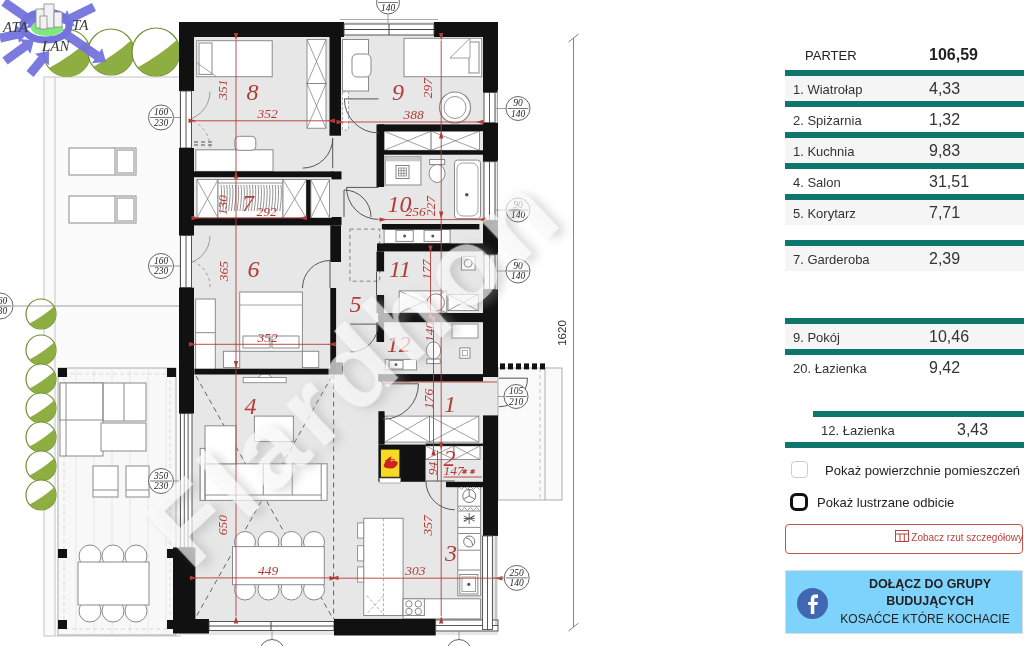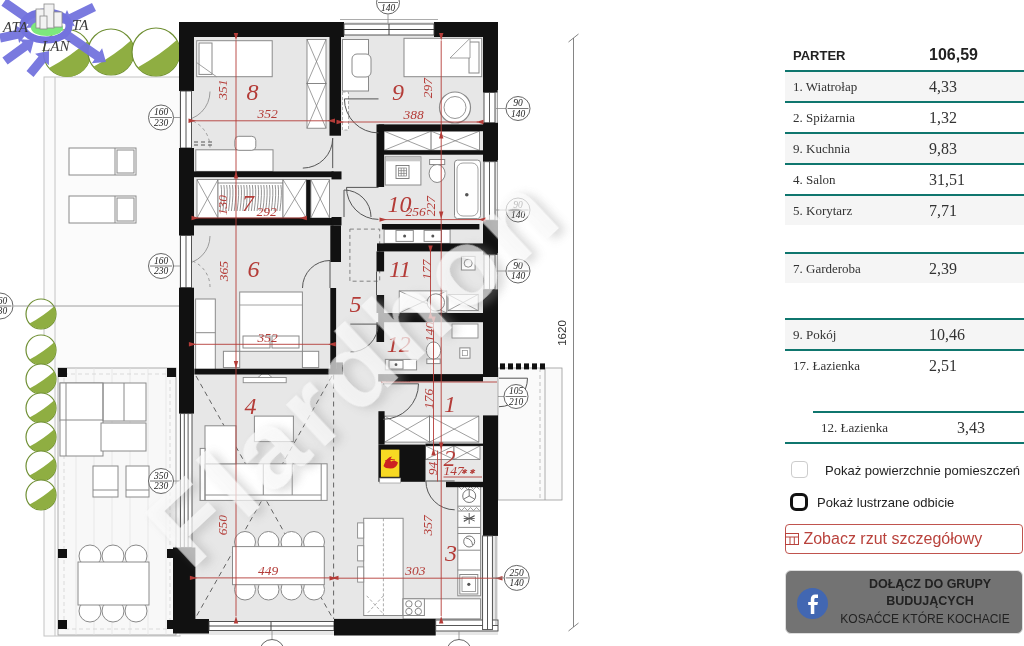--- a/index.html
+++ b/index.html
@@ -1,21 +1,21 @@
 <!DOCTYPE html>
 <html><head><meta charset="utf-8">
 <style>
 html,body{margin:0;padding:0;background:#fff;}
 #page{position:relative;width:1024px;height:646px;overflow:hidden;font-family:"Liberation Sans",sans-serif;background:#fff;}
 #plan{position:absolute;left:0;top:0;}
 .row{position:absolute;left:785px;width:239px;height:31px;box-sizing:border-box;}
 .row .nm{position:absolute;left:8px;top:50%;transform:translateY(-50%);font-size:13px;color:#333;}
 .row .vl{position:absolute;left:144px;top:50%;transform:translateY(-50%);font-size:16px;color:#333;}
 .shade{background:#f5f5f5;}
-.sep{border-top:2px solid #0f766e;font-family:Liberation Serif, serif;}
+.sep{border-top:6px solid #0f766e;}
 .cb{position:absolute;box-sizing:border-box;background:#fff;}
 .cblab{position:absolute;font-size:13px;color:#222;white-space:nowrap;}
 </style></head><body>
 <div id="page">
 <svg id="plan" width="782" height="646" viewBox="0 0 782 646">
 <defs>
 <filter id="wmk" x="-30%" y="-30%" width="160%" height="160%">
 <feDropShadow dx="4" dy="6" stdDeviation="5" flood-color="#9a9a9a" flood-opacity="0.55"></feDropShadow>
 </filter>
 </defs>
@@ -881,88 +881,88 @@
         <line x1="568.5" y1="631" x2="578.5" y2="623"></line>
       </g>
 <text x="566" y="333" font-family="Liberation Sans" font-size="11.5" fill="#333" text-anchor="middle" transform="rotate(-90 566 333)">1620</text>
 
 <g transform="translate(190,572) rotate(-43)" filter="url(#wmk)" opacity="0.8">
 <text x="0" y="0" font-family="Liberation Sans" font-weight="bold" font-size="108" letter-spacing="7" fill="#fafafa" fill-opacity="0.85">Flardhon</text>
 </g>
 </svg>
 
 <div class="row" style="top:39px;">
-      <span class="nm" style="font-weight:bold;color:#222;">PARTER</span>
+      <span class="nm" style="font-weight:normal;color:#222;margin-left:12px;">PARTER</span>
       <span class="vl" style="font-weight:bold;color:#222;">106,59</span>
     </div>
 
 <div class="row sep shade" style="top:70px;">
       <span class="nm">1. Wiatrołap</span>
       <span class="vl">4,33</span>
     </div>
 
 <div class="row sep" style="top:101px;">
       <span class="nm">2. Spiżarnia</span>
       <span class="vl">1,32</span>
     </div>
 
 <div class="row sep shade" style="top:132px;">
-      <span class="nm">9. Kuchnia</span>
+      <span class="nm">1. Kuchnia</span>
       <span class="vl">9,83</span>
     </div>
 
 <div class="row sep" style="top:163px;">
       <span class="nm">4. Salon</span>
       <span class="vl">31,51</span>
     </div>
 
 <div class="row sep shade" style="top:194px;">
       <span class="nm">5. Korytarz</span>
       <span class="vl">7,71</span>
     </div>
 
 
-<div class="row sep shade" style="top:252px;">
+<div class="row sep shade" style="top:240px;">
       <span class="nm">7. Garderoba</span>
       <span class="vl">2,39</span>
     </div>
 
 
 <div class="row sep shade" style="top:318px;">
       <span class="nm">9. Pokój</span>
       <span class="vl">10,46</span>
     </div>
 
 <div class="row sep" style="top:349px;">
-      <span class="nm">17. Łazienka</span>
-      <span class="vl">2,51</span>
+      <span class="nm">20. Łazienka</span>
+      <span class="vl">9,42</span>
     </div>
 
 
 <div class="row sep" style="top:411px;margin-left:28px;">
       <span class="nm">12. Łazienka</span>
       <span class="vl">3,43</span>
     </div>
 <div class="row sep" style="top:442px;height:1px;"></div>
 
 <div class="cb" style="left:791px;top:461px;width:17px;height:17px;border:1px solid #ccc;border-radius:4px;"></div>
 <div class="cblab" style="left:817px;top:462.5px;margin-left:8px;">Pokaż powierzchnie pomieszczeń</div>
 
 <div class="cb" style="left:790px;top:493px;width:18px;height:18px;border:3px solid #111;border-radius:6px;"></div>
 <div class="cblab" style="left:817px;top:495px;">Pokaż lustrzane odbicie</div>
 
 <div style="position:absolute;left:785px;top:524px;width:238px;height:30px;box-sizing:border-box;border:1px solid #c0544e;border-radius:4px;background:#fff;"></div>
-<div style="position:absolute;left:785px;top:530px;width:238px;text-align:left;font-size:16px;color:#b9423c;white-space:nowrap;"><svg width="14" height="12" viewBox="0 0 14 12" style="vertical-align:-1px;">
+<div style="position:absolute;left:785px;top:530px;width:238px;text-align:right;font-size:10px;color:#b9423c;white-space:nowrap;"><svg width="14" height="12" viewBox="0 0 14 12" style="vertical-align:-1px;">
         <rect x="0.5" y="0.5" width="13" height="11" fill="none" stroke="#b9423c"></rect>
         <line x1="0.5" y1="4" x2="13.5" y2="4" stroke="#b9423c"></line>
         <line x1="5" y1="4" x2="5" y2="11.5" stroke="#b9423c"></line>
         <line x1="9.3" y1="4" x2="9.3" y2="11.5" stroke="#b9423c"></line>
       </svg> Zobacz rzut szczegółowy</div>
 
-<div style="position:absolute;left:785px;top:570px;width:238px;height:64px;box-sizing:border-box;border:1px solid #ddd;border-radius:6px;background:#737373;">
+<div style="position:absolute;left:785px;top:570px;width:238px;height:64px;box-sizing:border-box;border:1px solid #ddd;border-radius:0;background:#7dd3fc;">
 
 <svg style="position:absolute;left:11px;top:17px;" width="31" height="31" viewBox="0 0 31 31">
         <circle cx="15.5" cy="15.5" r="15.5" fill="#4267b2"></circle>
         <path d="M21 10h-2.5c-.6 0-1.2.7-1.2 1.3V14H21l-.6 3.1h-3.1V26h-3.5v-8.9h-2.6V14h2.6v-2.9c0-2.6 1.8-4.6 4.3-4.6H21z" fill="#fff"></path>
       </svg>
 <div style="position:absolute;left:44px;top:5px;width:200px;text-align:center;font-weight:bold;font-size:12.5px;color:#222;line-height:17px;">DOŁĄCZ DO GRUPY<br>BUDUJĄCYCH</div>
 <div style="position:absolute;left:30px;top:41px;width:218px;text-align:center;font-size:12px;color:#222;">KOSAĆCE KTÓRE KOCHACIE</div>
 </div>
 </div>
 </body></html>

